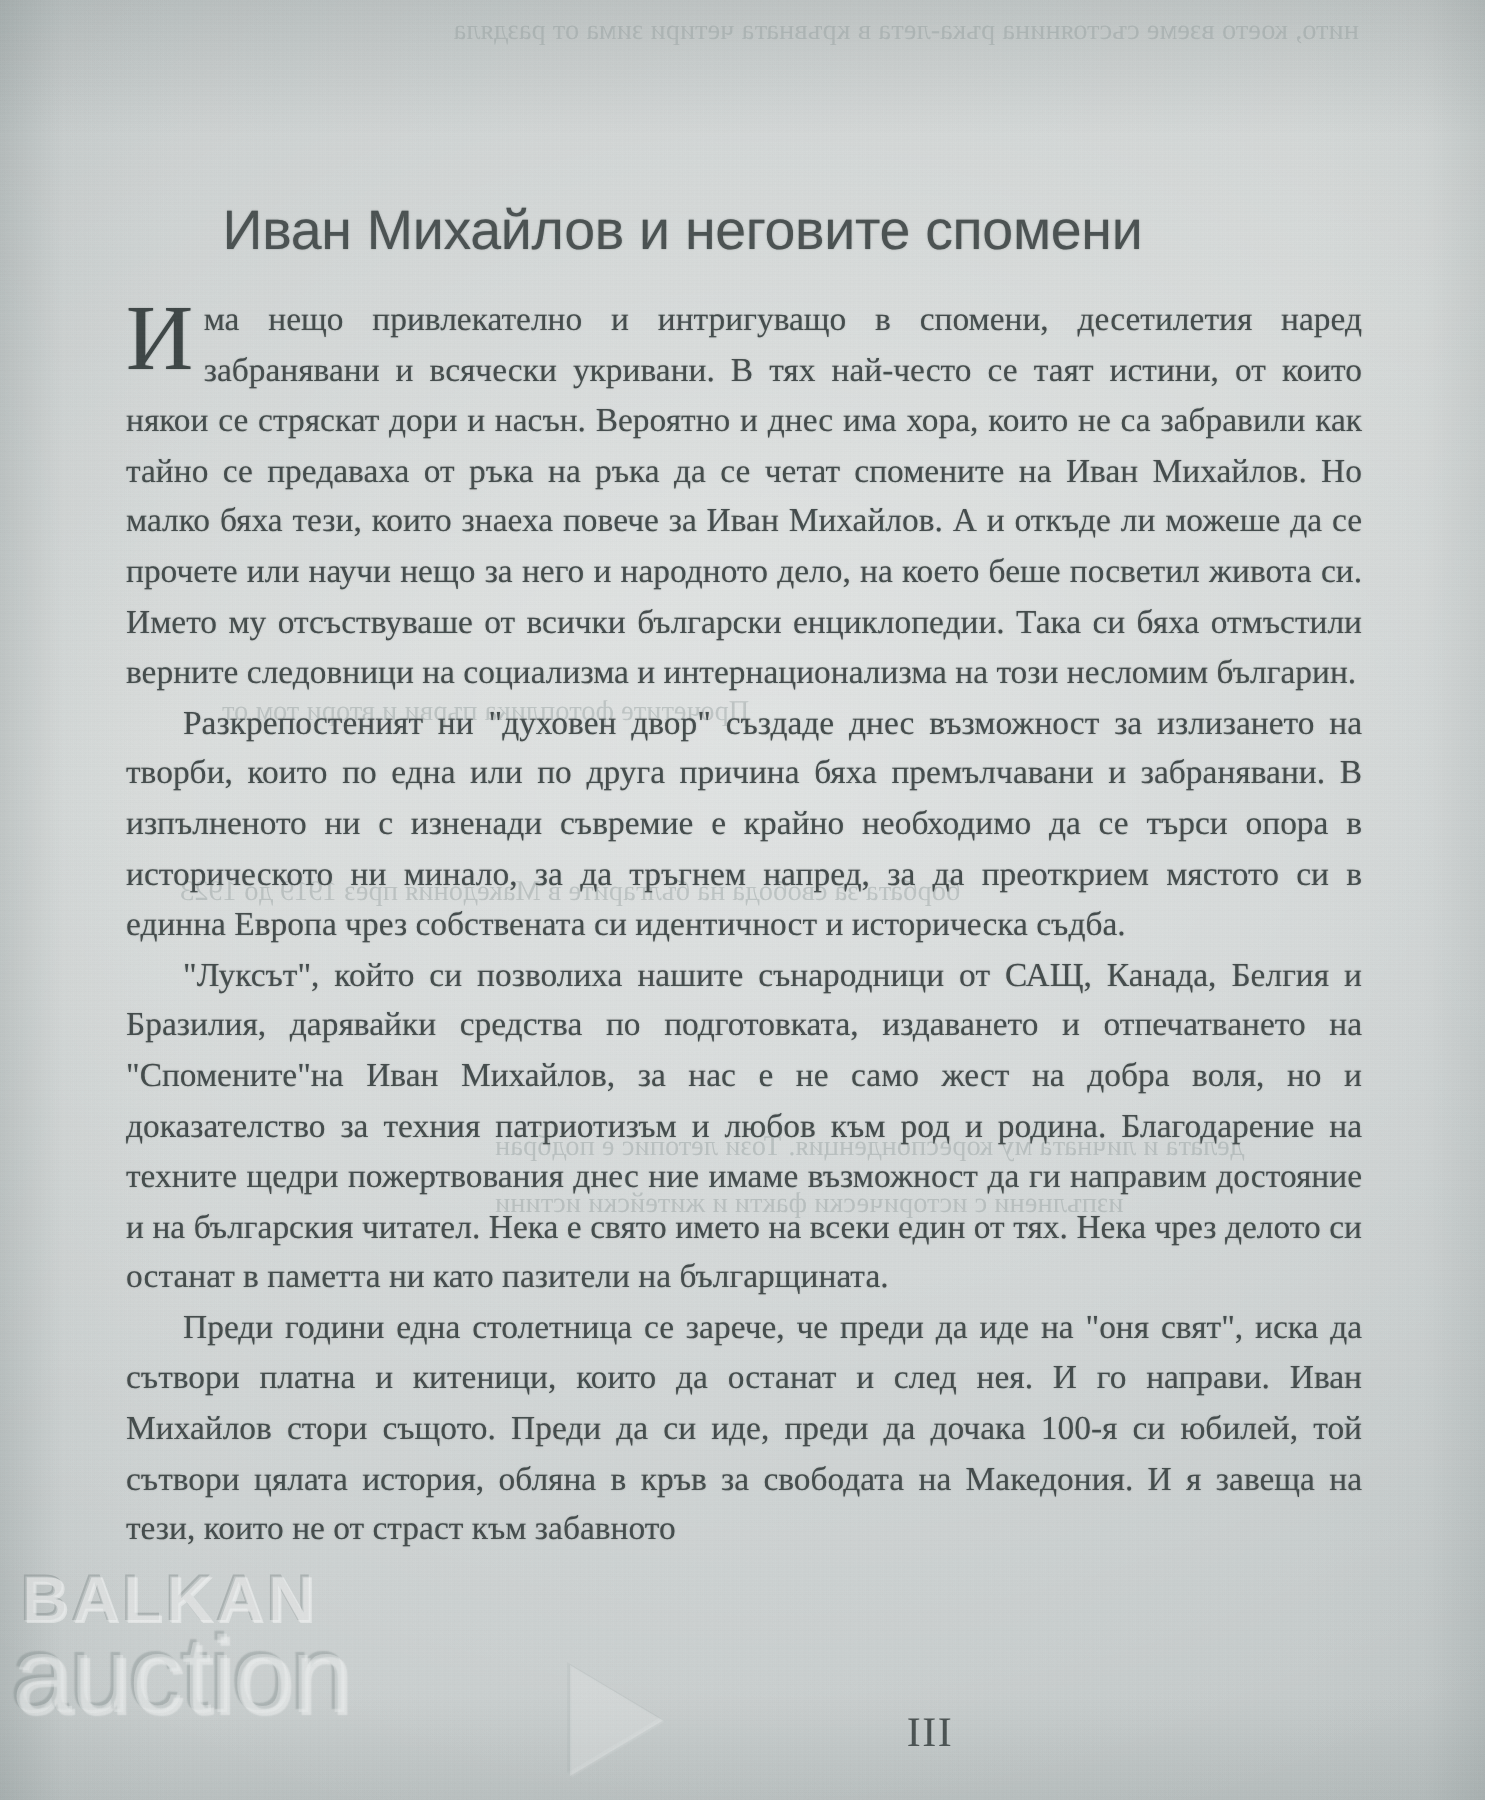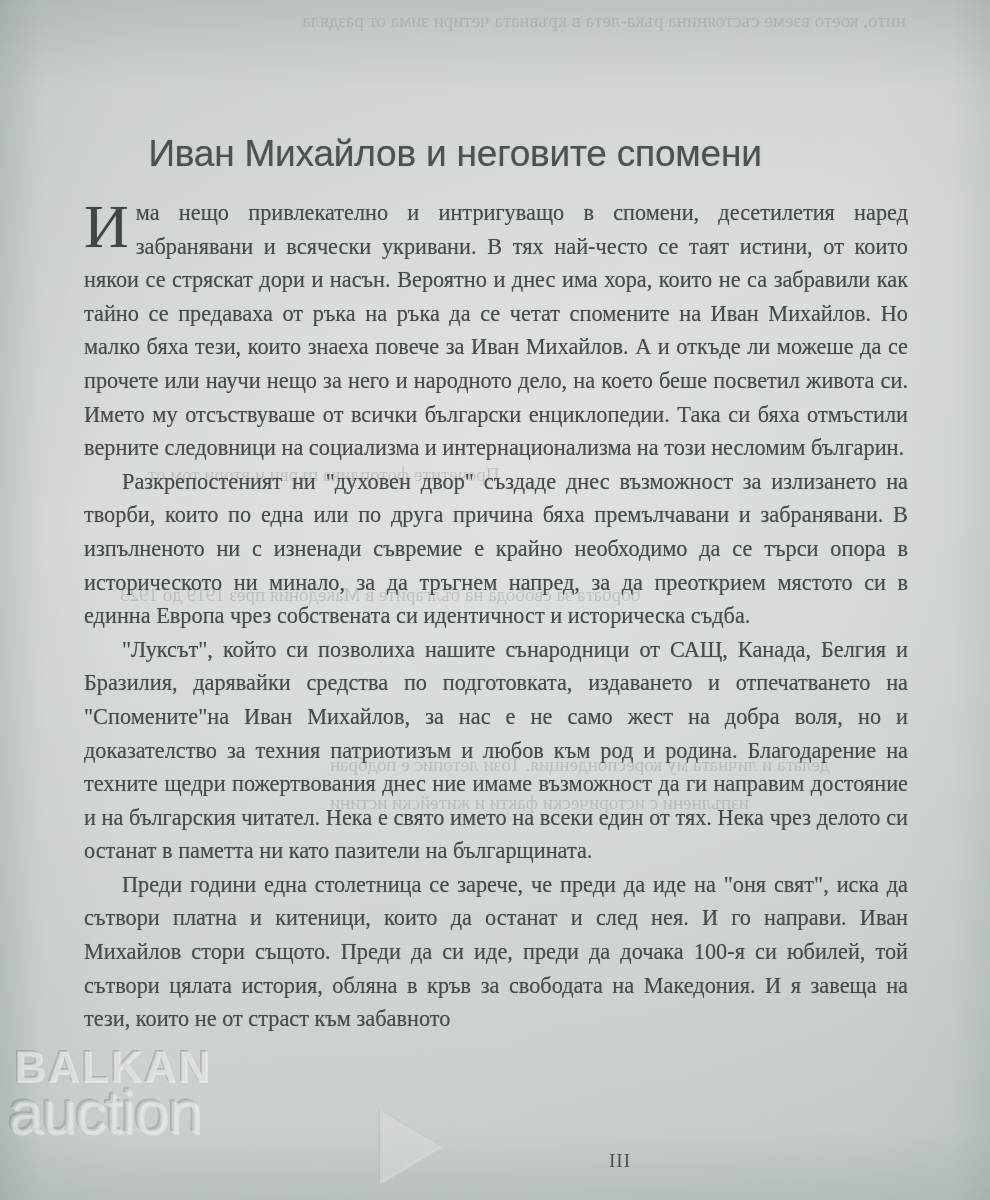--- a/index.html
+++ b/index.html
@@ -105,21 +105,21 @@
     color: #3d4545;
     font-weight: 400;
   }
 
   #page-number {
     position: absolute;
     left: 0; right: 0;
     bottom: 28px;
     text-align: center;
     padding-left: 330px;
-    font-size: 19px;
+    font-size: 28px;
     letter-spacing: 1px;
     color: #4a5252;
   }
 
   
   #watermark {
     position: absolute;
     left: 2px;
     top: 1036px;
     width: 470px;
@@ -138,21 +138,21 @@
     color: rgba(255,255,255,0.30);
     text-shadow:
       1px 1px 0 rgba(255,255,255,0.55),
       -1px -1px 0 rgba(110,122,122,0.45);
   }
   #wm-auction {
     position: absolute;
     left: 6px;
     top: 40px;
     font-family: "Liberation Sans", "DejaVu Sans", sans-serif;
-    font-size: 62px;
+    font-size: 72px;
     font-weight: 400;
     letter-spacing: -1px;
     color: rgba(242,246,246,0.42);
     text-shadow:
       2px 2px 1px rgba(255,255,255,0.50),
       -2px -2px 1px rgba(108,120,120,0.40);
   }
   #wm-play {
     position: absolute;
     left: 378px;

